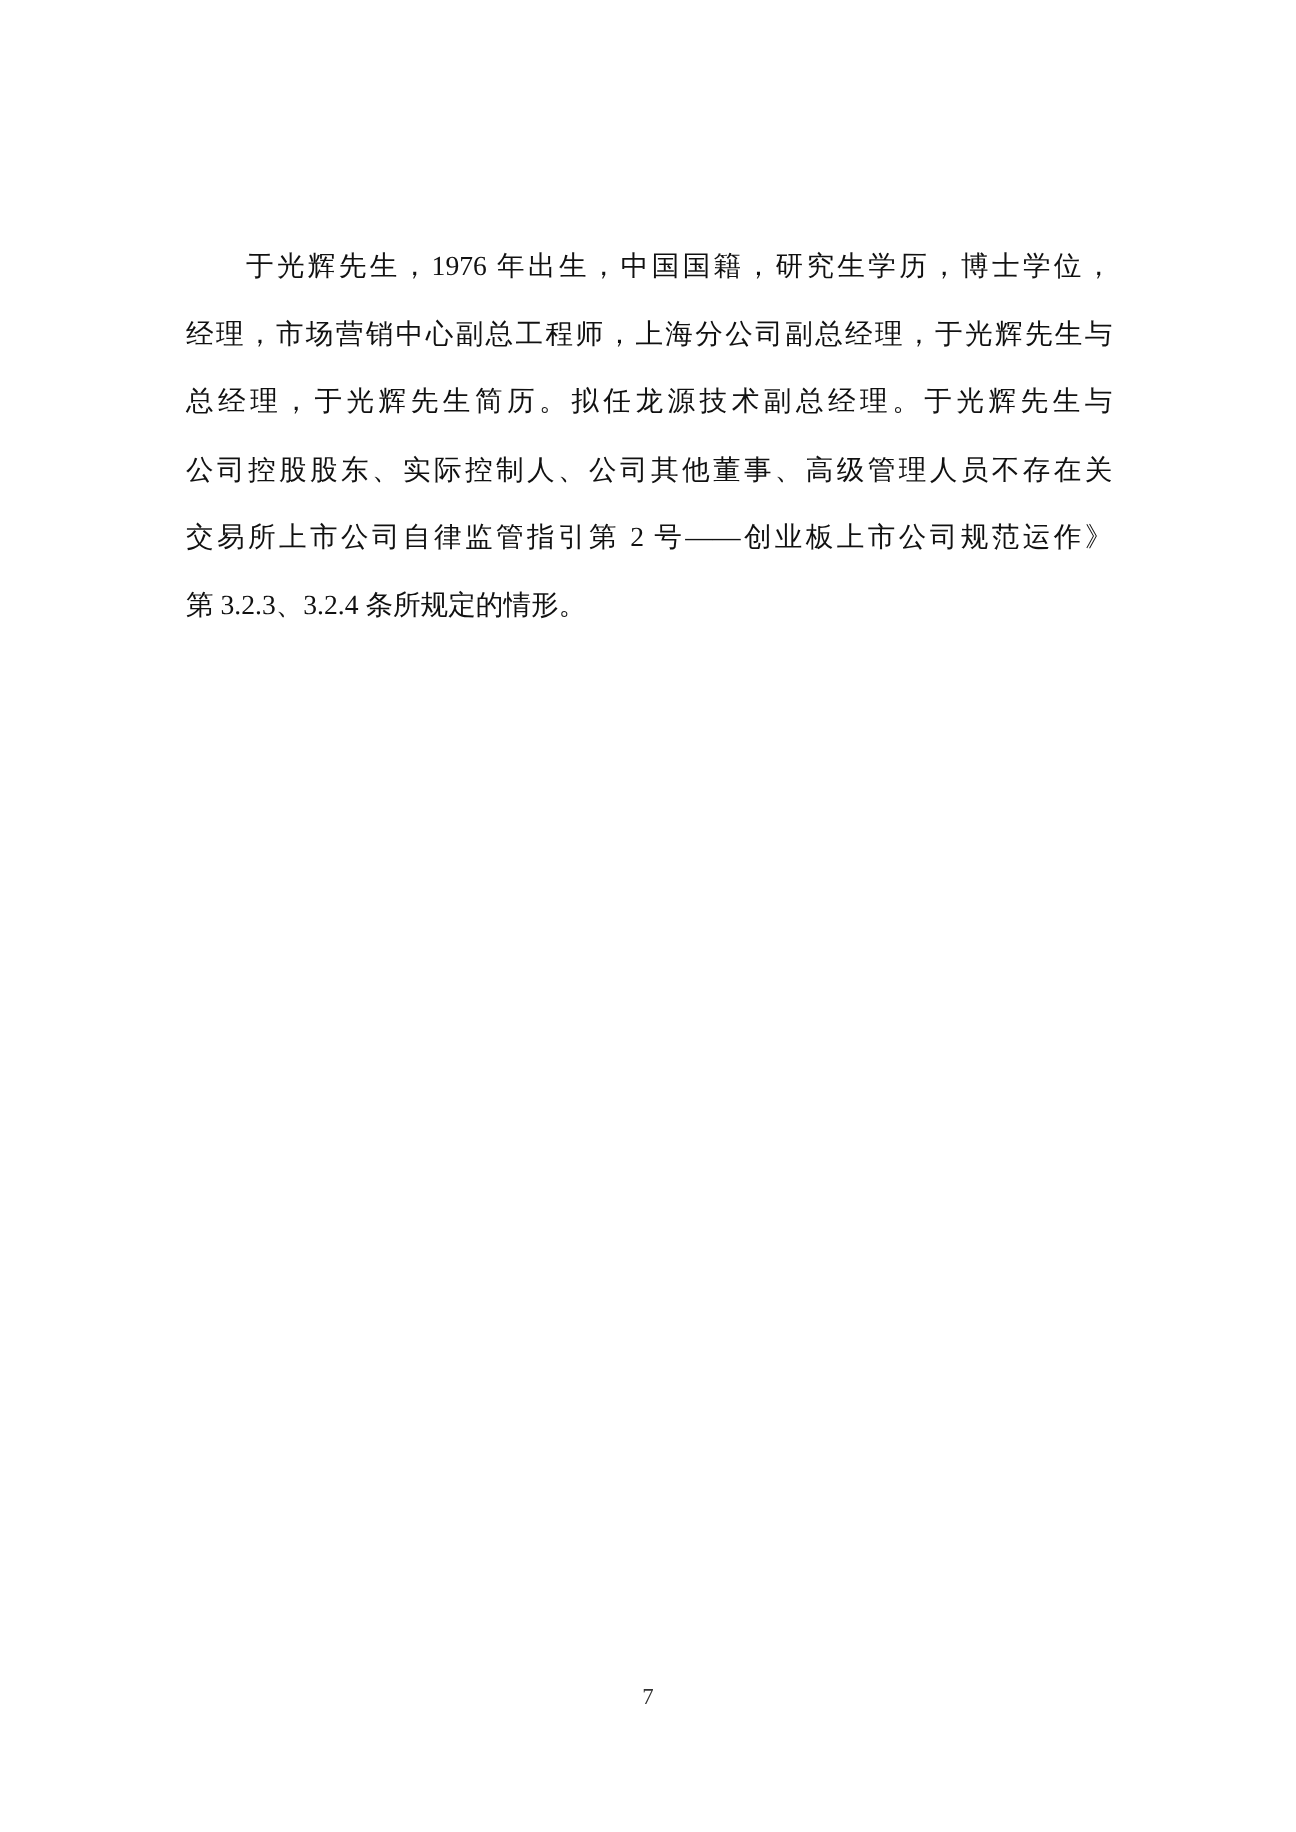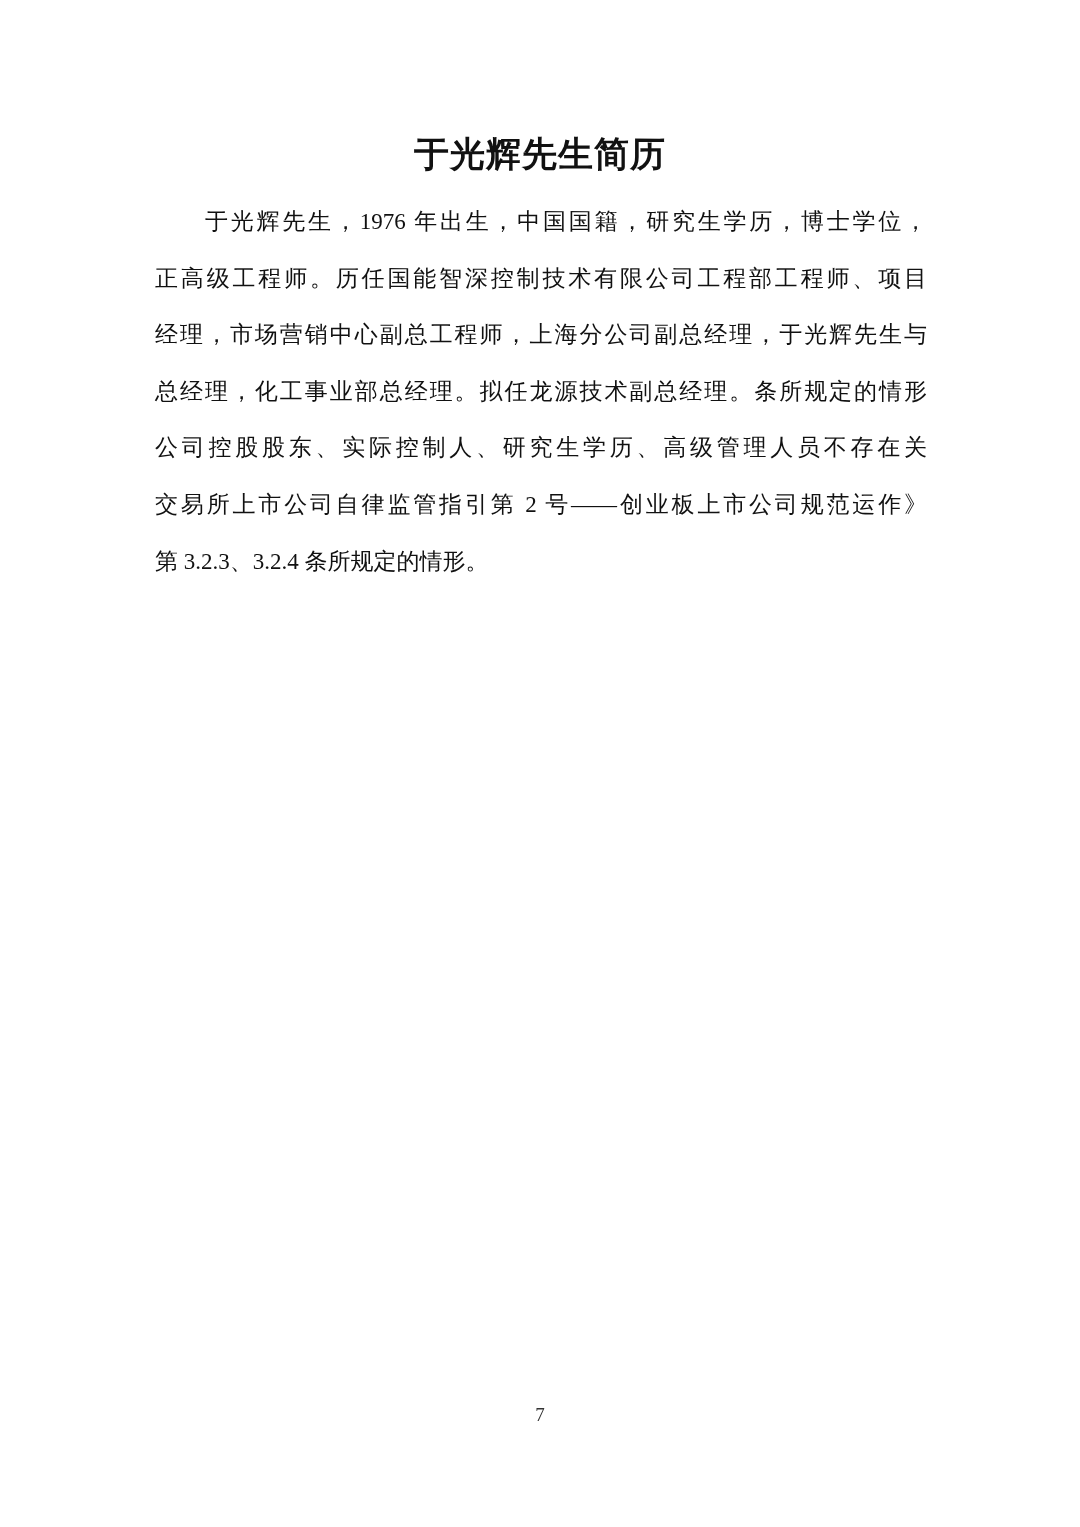--- a/index.html
+++ b/index.html
@@ -62,27 +62,25 @@
     font-size: 19px;
     line-height: 26px;
     color: #333333;
   }
 </style>
 </head>
 <body>
 
 <div class="page">
 
-  <h1 class="doc-title">于光辉先生简历</h1>
 
   <div class="doc-body">
     <p class="line indent">于光辉先生，1976 年出生，中国国籍，研究生学历，博士学位，</p>
-    <p class="line">正高级工程师。历任国能智深控制技术有限公司工程部工程师、项目</p>
     <p class="line">经理，市场营销中心副总工程师，上海分公司副总经理，于光辉先生与</p>
-    <p class="line">总经理，化工事业部总经理。拟任龙源技术副总经理。条所规定的情形</p>
-    <p class="line">公司控股股东、实际控制人、研究生学历、高级管理人员不存在关</p>
+    <p class="line">总经理，于光辉先生简历。拟任龙源技术副总经理。于光辉先生与</p>
+    <p class="line">公司控股股东、实际控制人、公司其他董事、高级管理人员不存在关</p>
     <p class="line">交易所上市公司自律监管指引第 2 号——创业板上市公司规范运作》</p>
     <p class="line last">第 3.2.3、3.2.4 条所规定的情形。</p>
   </div>
 
   <div class="page-number">7</div>
 
 </div>
 
 </body></html>

